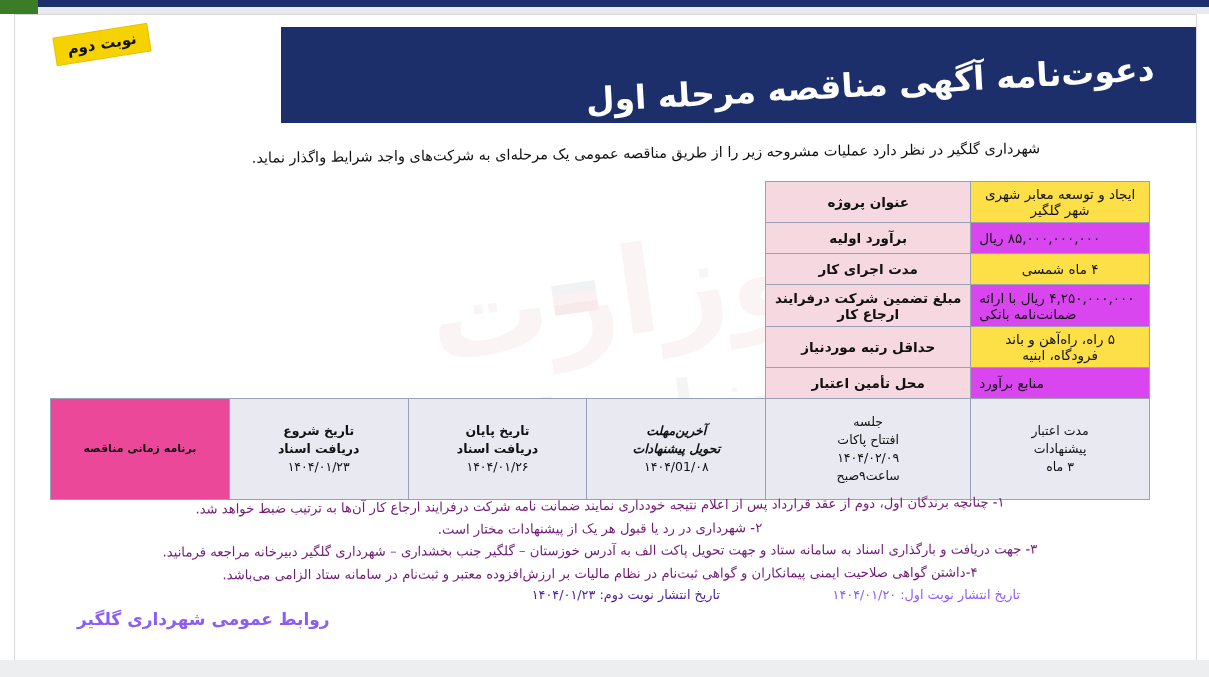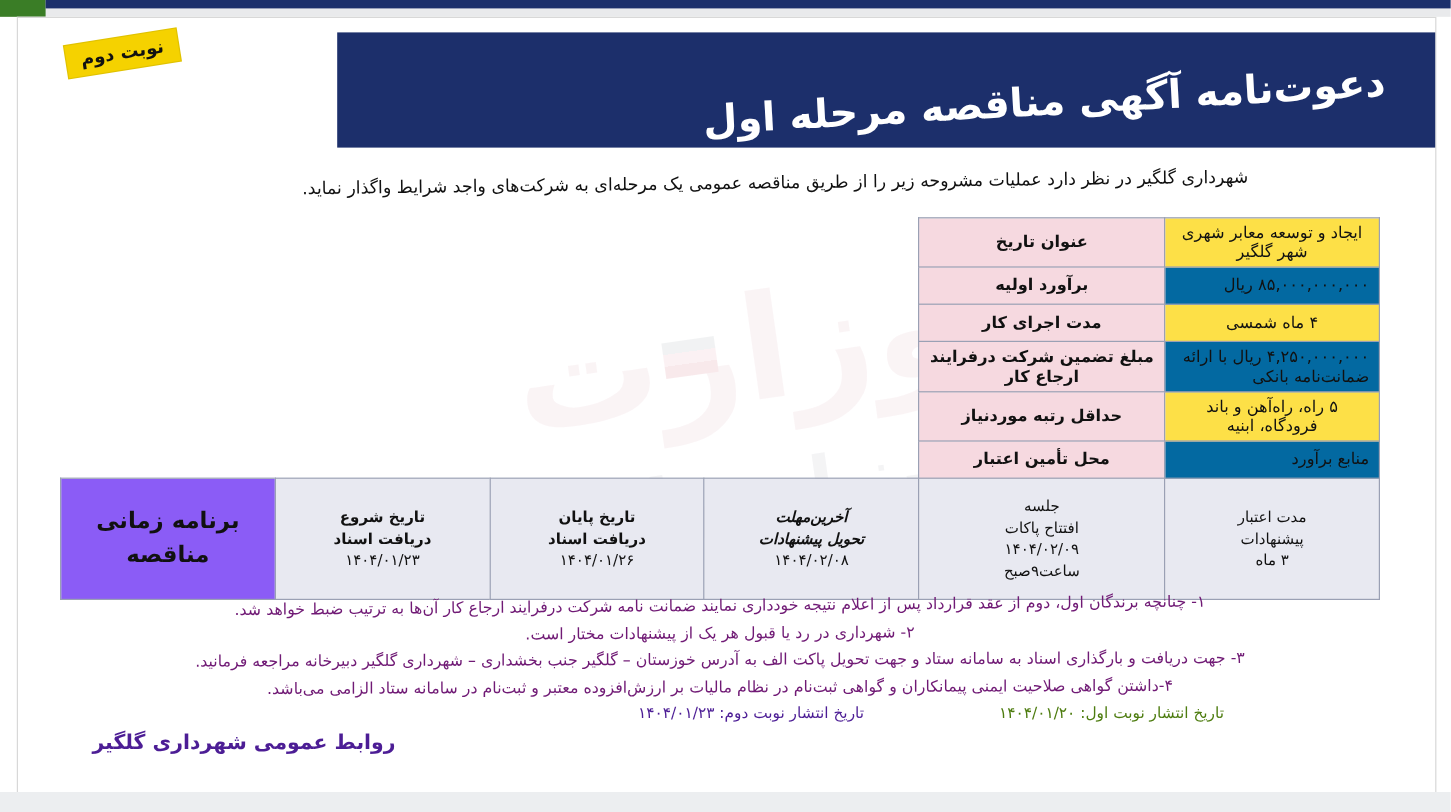--- a/index.html
+++ b/index.html
@@ -172,37 +172,37 @@
     background: #f6d9e0;
     font-weight: bold;
     text-align: center;
     font-size: 13.5px;
   }
   .val {
     background: #fde047;
     text-align: center;
   }
   .val-alt {
-    background: #0369a1;
-    text-align: right;
+    background: #d946ef;
+    text-align: left;
   }
   .tall { height: 42px; }
 
   
   .sched td {
     background: #e8e9f1;
     text-align: center;
     font-size: 12.5px;
     line-height: 1.45;
     height: 92px;
     vertical-align: middle;
   }
   .sched .lbl {
-    background: #8b5cf6;
-    font-size: 19px;
+    background: #ec4899;
+    font-size: 11px;
   }
 
   
   .notes {
     position: absolute;
     top: 480px;
     right: 46px;
     width: 1100px;
     font-size: 13.2px;
     color: #701a75;
@@ -223,38 +223,38 @@
     top: 572px;
     right: 46px;
     width: 1100px;
     font-size: 12.8px;
     color: #2f6b2f;
     direction: rtl;
   }
   .dates .d-first {
     position: absolute;
     right: 130px;
-    color: #4d7c0f;
+    color: #8b5cf6;
     white-space: nowrap;
   }
   .dates .d-second {
     position: absolute;
     right: 430px;
     color: #4c1d95;
     white-space: nowrap;
   }
 
   
   .signature {
     position: absolute;
     top: 594px;
     left: 62px;
     font-size: 17px;
     font-weight: bold;
-    color: #4c1d95;
+    color: #8b5cf6;
     white-space: nowrap;
   }
 
   
   .bottom-strip {
     position: absolute;
     bottom: 0; left: 0;
     width: 1209px;
     height: 17px;
     background: #eceef0;
@@ -282,21 +282,21 @@
       <div class="header-title">دعوت‌نامه آگهی مناقصه مرحله اول</div>
     </div>
     <div class="badge">نوبت دوم</div>
 
     <div class="intro">شهرداری گلگیر در نظر دارد عملیات مشروحه زیر را از طریق مناقصه عمومی یک مرحله‌ای به شرکت‌های واجد شرایط واگذار نماید.</div>
 
     <table class="tbl">
       <tbody>
         <tr>
           <td class="val">ایجاد و توسعه معابر شهری شهر گلگیر</td>
-          <td class="lbl">عنوان تاریخ</td>
+          <td class="lbl">عنوان پروژه</td>
         </tr>
         <tr>
           <td class="val-alt">۸۵,۰۰۰,۰۰۰,۰۰۰  ریال</td>
           <td class="lbl">برآورد اولیه</td>
         </tr>
         <tr>
           <td class="val">۴ ماه شمسی</td>
           <td class="lbl">مدت اجرای کار</td>
         </tr>
         <tr class="tall">
@@ -319,21 +319,21 @@
           </td>
           <td>
             <span style="white-space:pre-line;display:block;font-weight:normal;">جلسه
 افتتاح پاکات</span>
             <span style="white-space:pre-line;display:block;">۱۴۰۴/۰۲/۰۹
 ساعت۹صبح</span>
           </td>
           <td>
             <span style="white-space:pre-line;display:block;font-weight:bold;font-style:italic;">آخرین‌مهلت
 تحویل پیشنهادات</span>
-            <span style="white-space:pre-line;display:block;">۱۴۰۴/۰۲/۰۸</span>
+            <span style="white-space:pre-line;display:block;">۱۴۰۴/01/۰۸</span>
           </td>
           <td>
             <span style="white-space:pre-line;display:block;font-weight:bold;">تاریخ پایان
 دریافت اسناد</span>
             <span style="white-space:pre-line;display:block;">۱۴۰۴/۰۱/۲۶</span>
           </td>
           <td>
             <span style="white-space:pre-line;display:block;font-weight:bold;">تاریخ شروع
 دریافت اسناد</span>
             <span style="white-space:pre-line;display:block;">۱۴۰۴/۰۱/۲۳</span>

